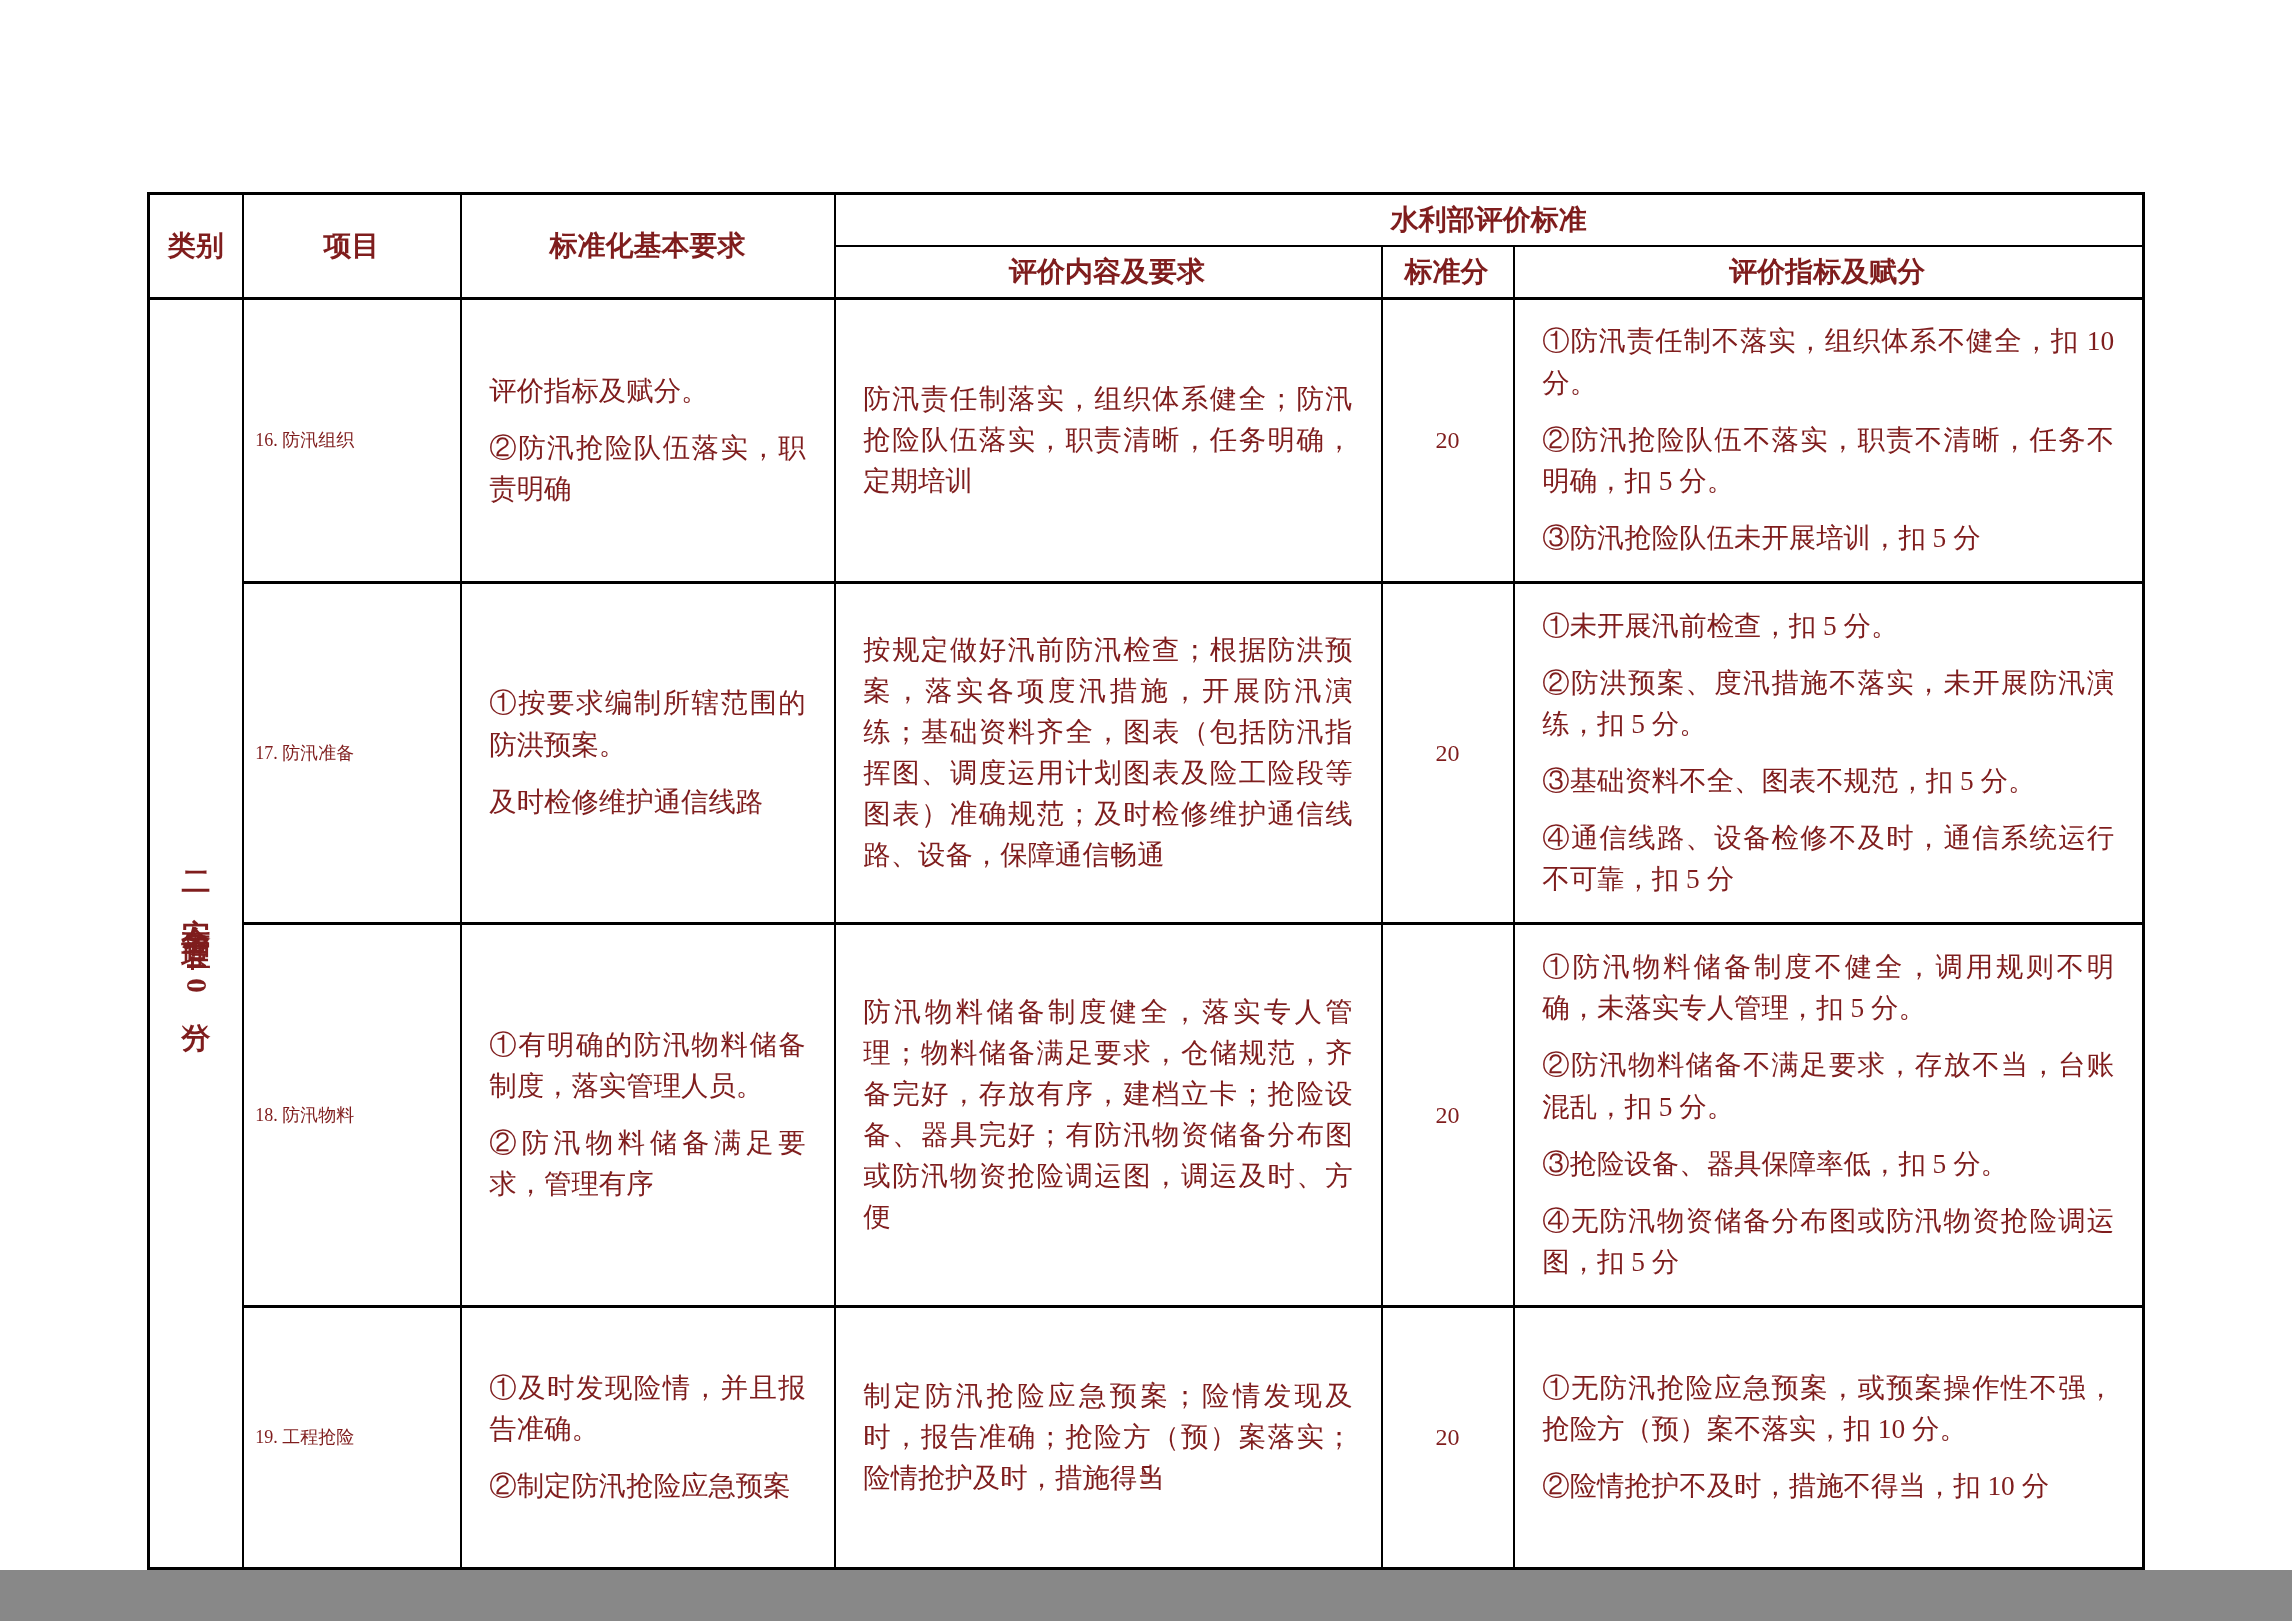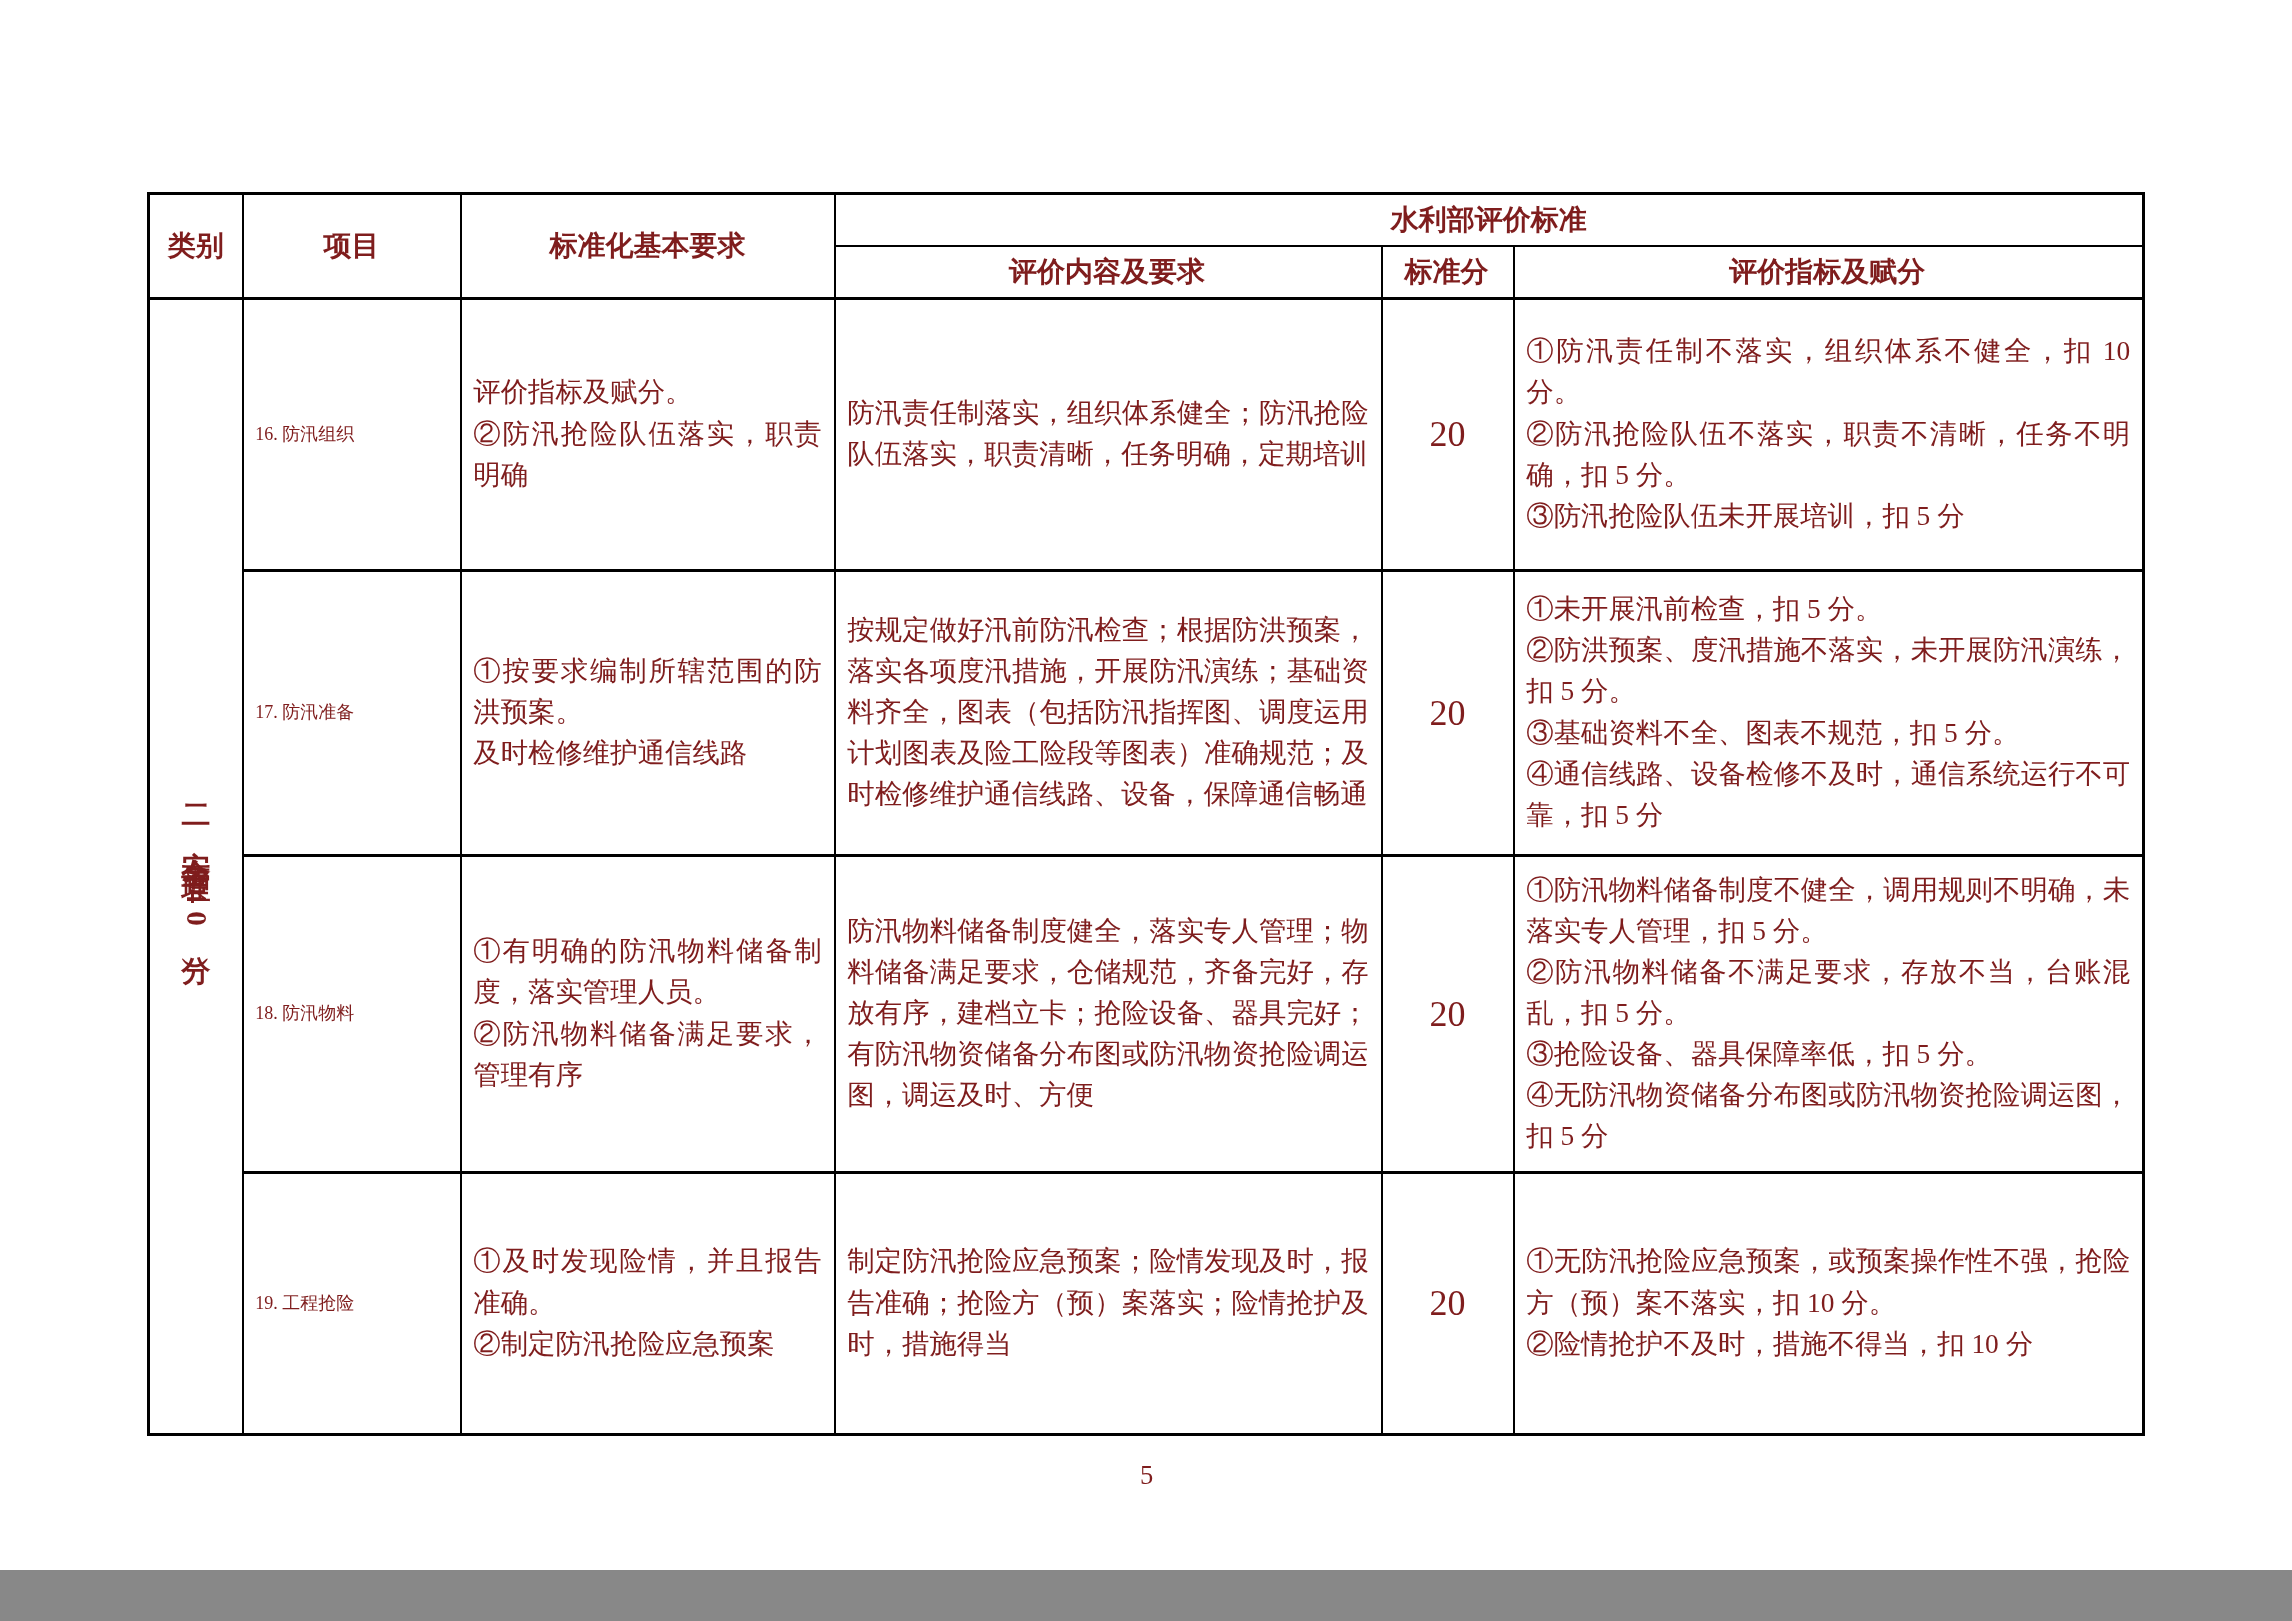--- a/index.html
+++ b/index.html
@@ -64,24 +64,24 @@
   td.item-cell {
     text-align: left;
     padding-left: 19.6px;
     font-size: 18px;
   }
   td.req-cell, td.content-cell, td.ind-cell {
     text-align: justify;
     padding: 5.9px 14.7px;
   }
   td.req-cell p, td.content-cell p, td.ind-cell p {
-    margin: 0;
+    margin: 16px;
     text-align: justify;
   }
-  td.score-cell { text-align: center; font-size: 36px; }
+  td.score-cell { text-align: center; font-size: 24px; }
 
   .page-number {
     position: absolute;
     left: 0;
     top: 1460px;
     width: 2293px;
     text-align: center;
     font-size: 26.5px;
     font-family: "Liberation Serif", "DejaVu Serif", serif;
   }

